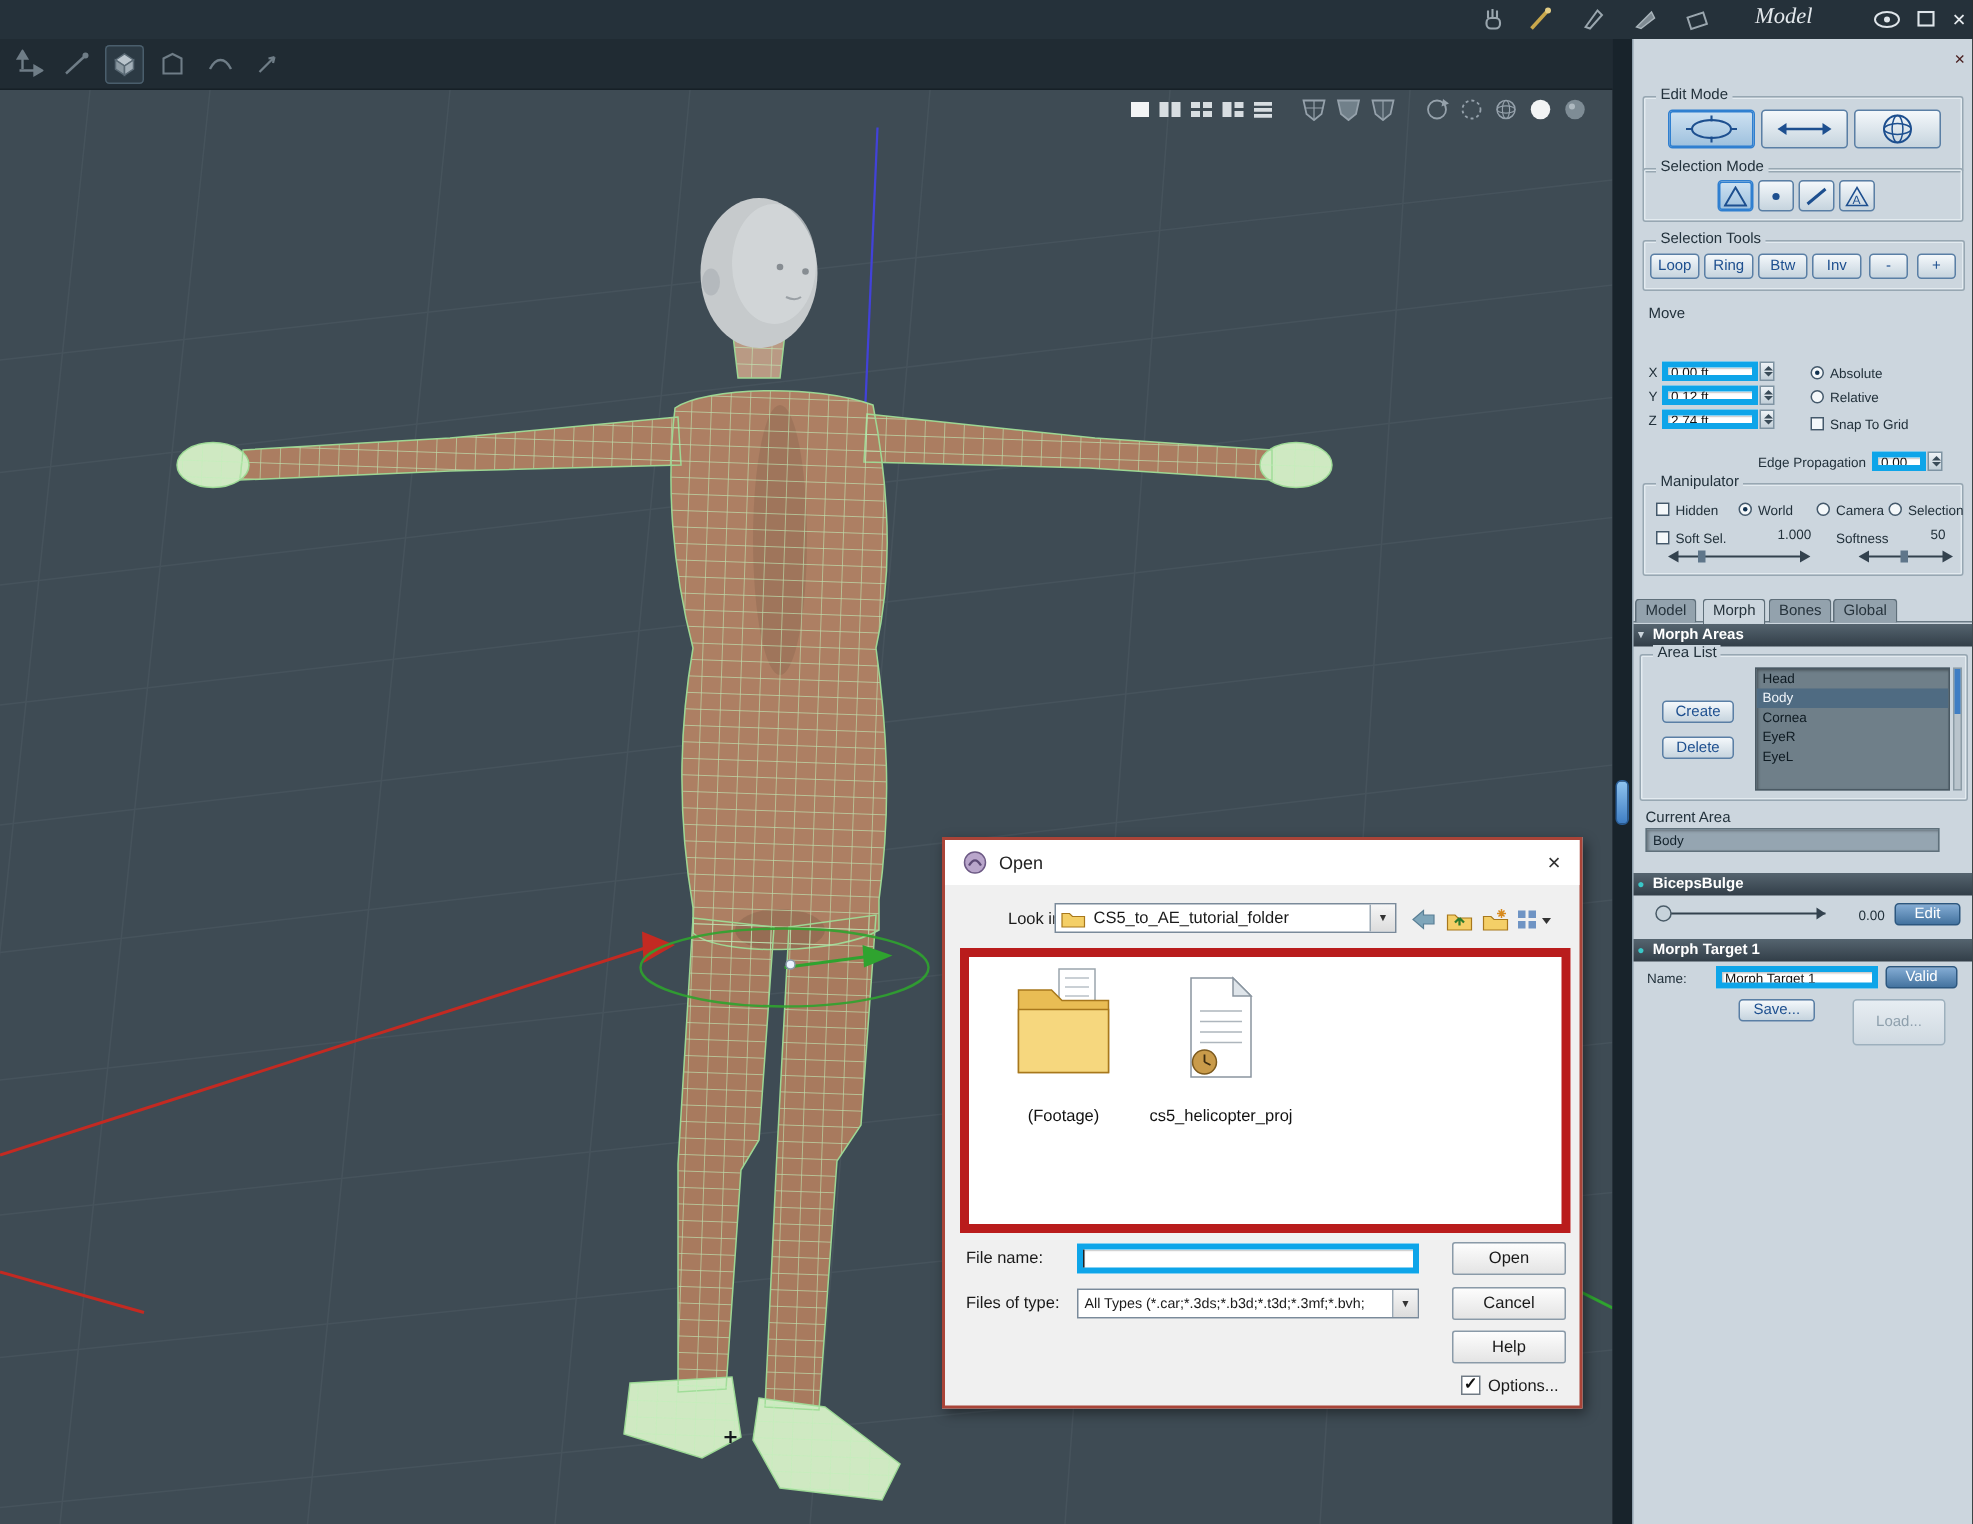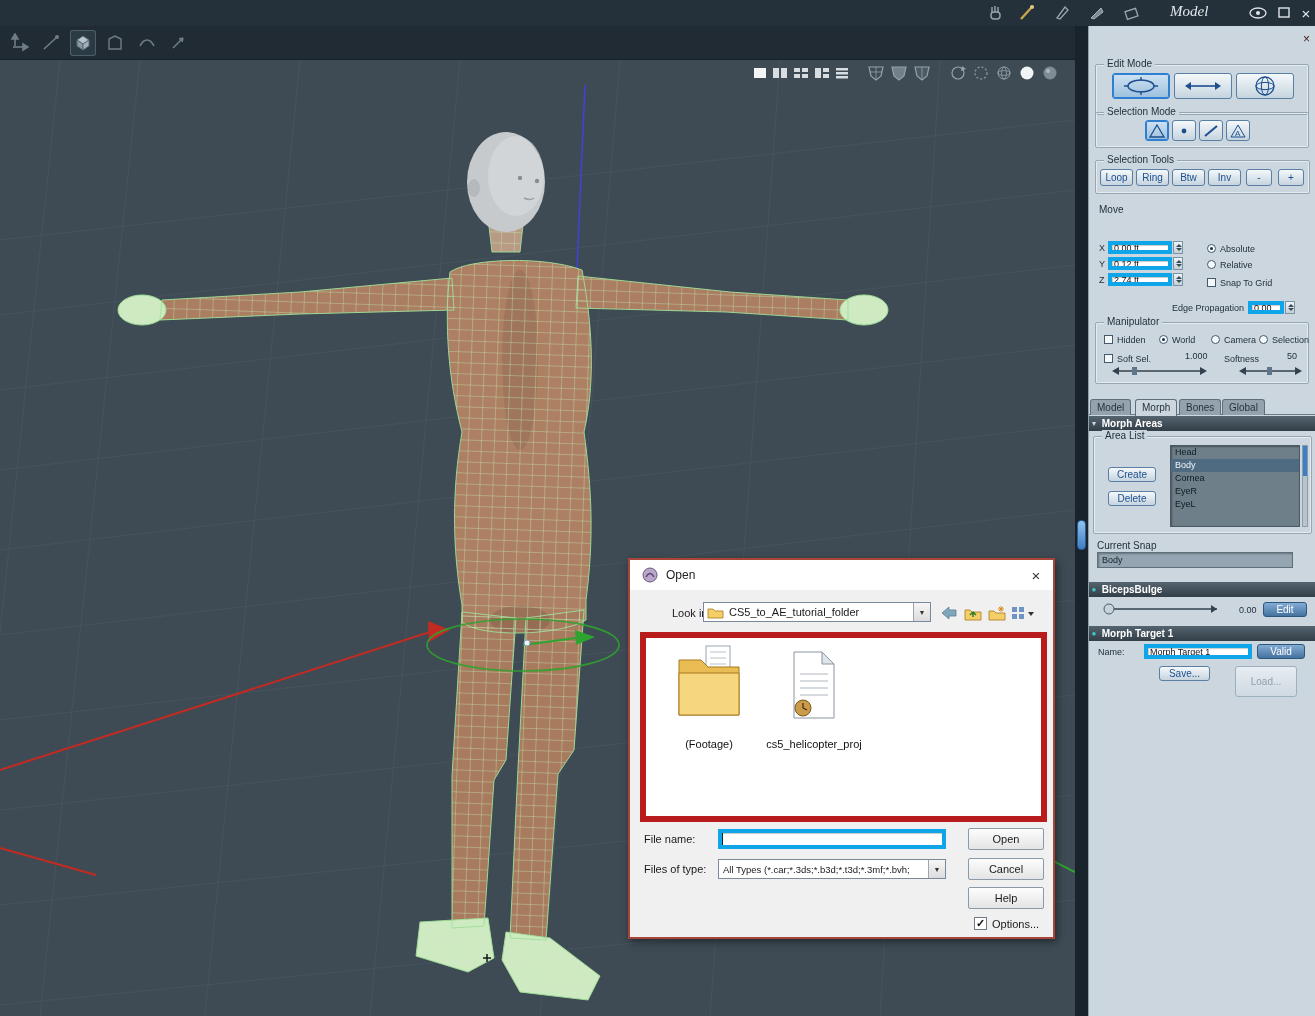--- a/index.html
+++ b/index.html
@@ -464,21 +464,21 @@
         <div class="lrow sel">Body</div>
         <div class="lrow">Cornea</div>
         <div class="lrow">EyeR</div>
         <div class="lrow">EyeL</div>
       </div>
       <div class="abs" style="left:208px; top:8px; width:6px; height:82px; background:#b9c4cc; border:1px solid #8c9ca6;">
         <div style="width:4px; height:30px; background:#3f7ec4; margin:0 auto;"></div>
       </div>
     </div>
 
-    <span class="plabel" style="left:8px; top:514px;">Current Snap</span>
+    <span class="plabel" style="left:8px; top:514px;">Current Area</span>
     <div class="abs" style="left:8px; top:526px; width:196px; height:16px; background:#95a5b1; border:1px solid #5f707b; box-shadow:inset 1px 1px 2px rgba(0,0,0,.3); font-size:9px; line-height:14px; padding:0 4px; color:#13222c;">Body</div>
 
     <div class="dhead" style="top:556px;">
       <span class="dot">●</span>
       <span>BicepsBulge</span>
     </div>
     <svg class="abs" style="left:12px; top:576px;" width="122" height="14">
       <line x1="6" y1="7" x2="116" y2="7" stroke="#33424e" stroke-width="1.4"></line>
       <circle cx="8" cy="7" r="5" fill="#c7d3db" stroke="#4a5c68"></circle>
       <polygon points="110,3 116,7 110,11" fill="#33424e"></polygon>

